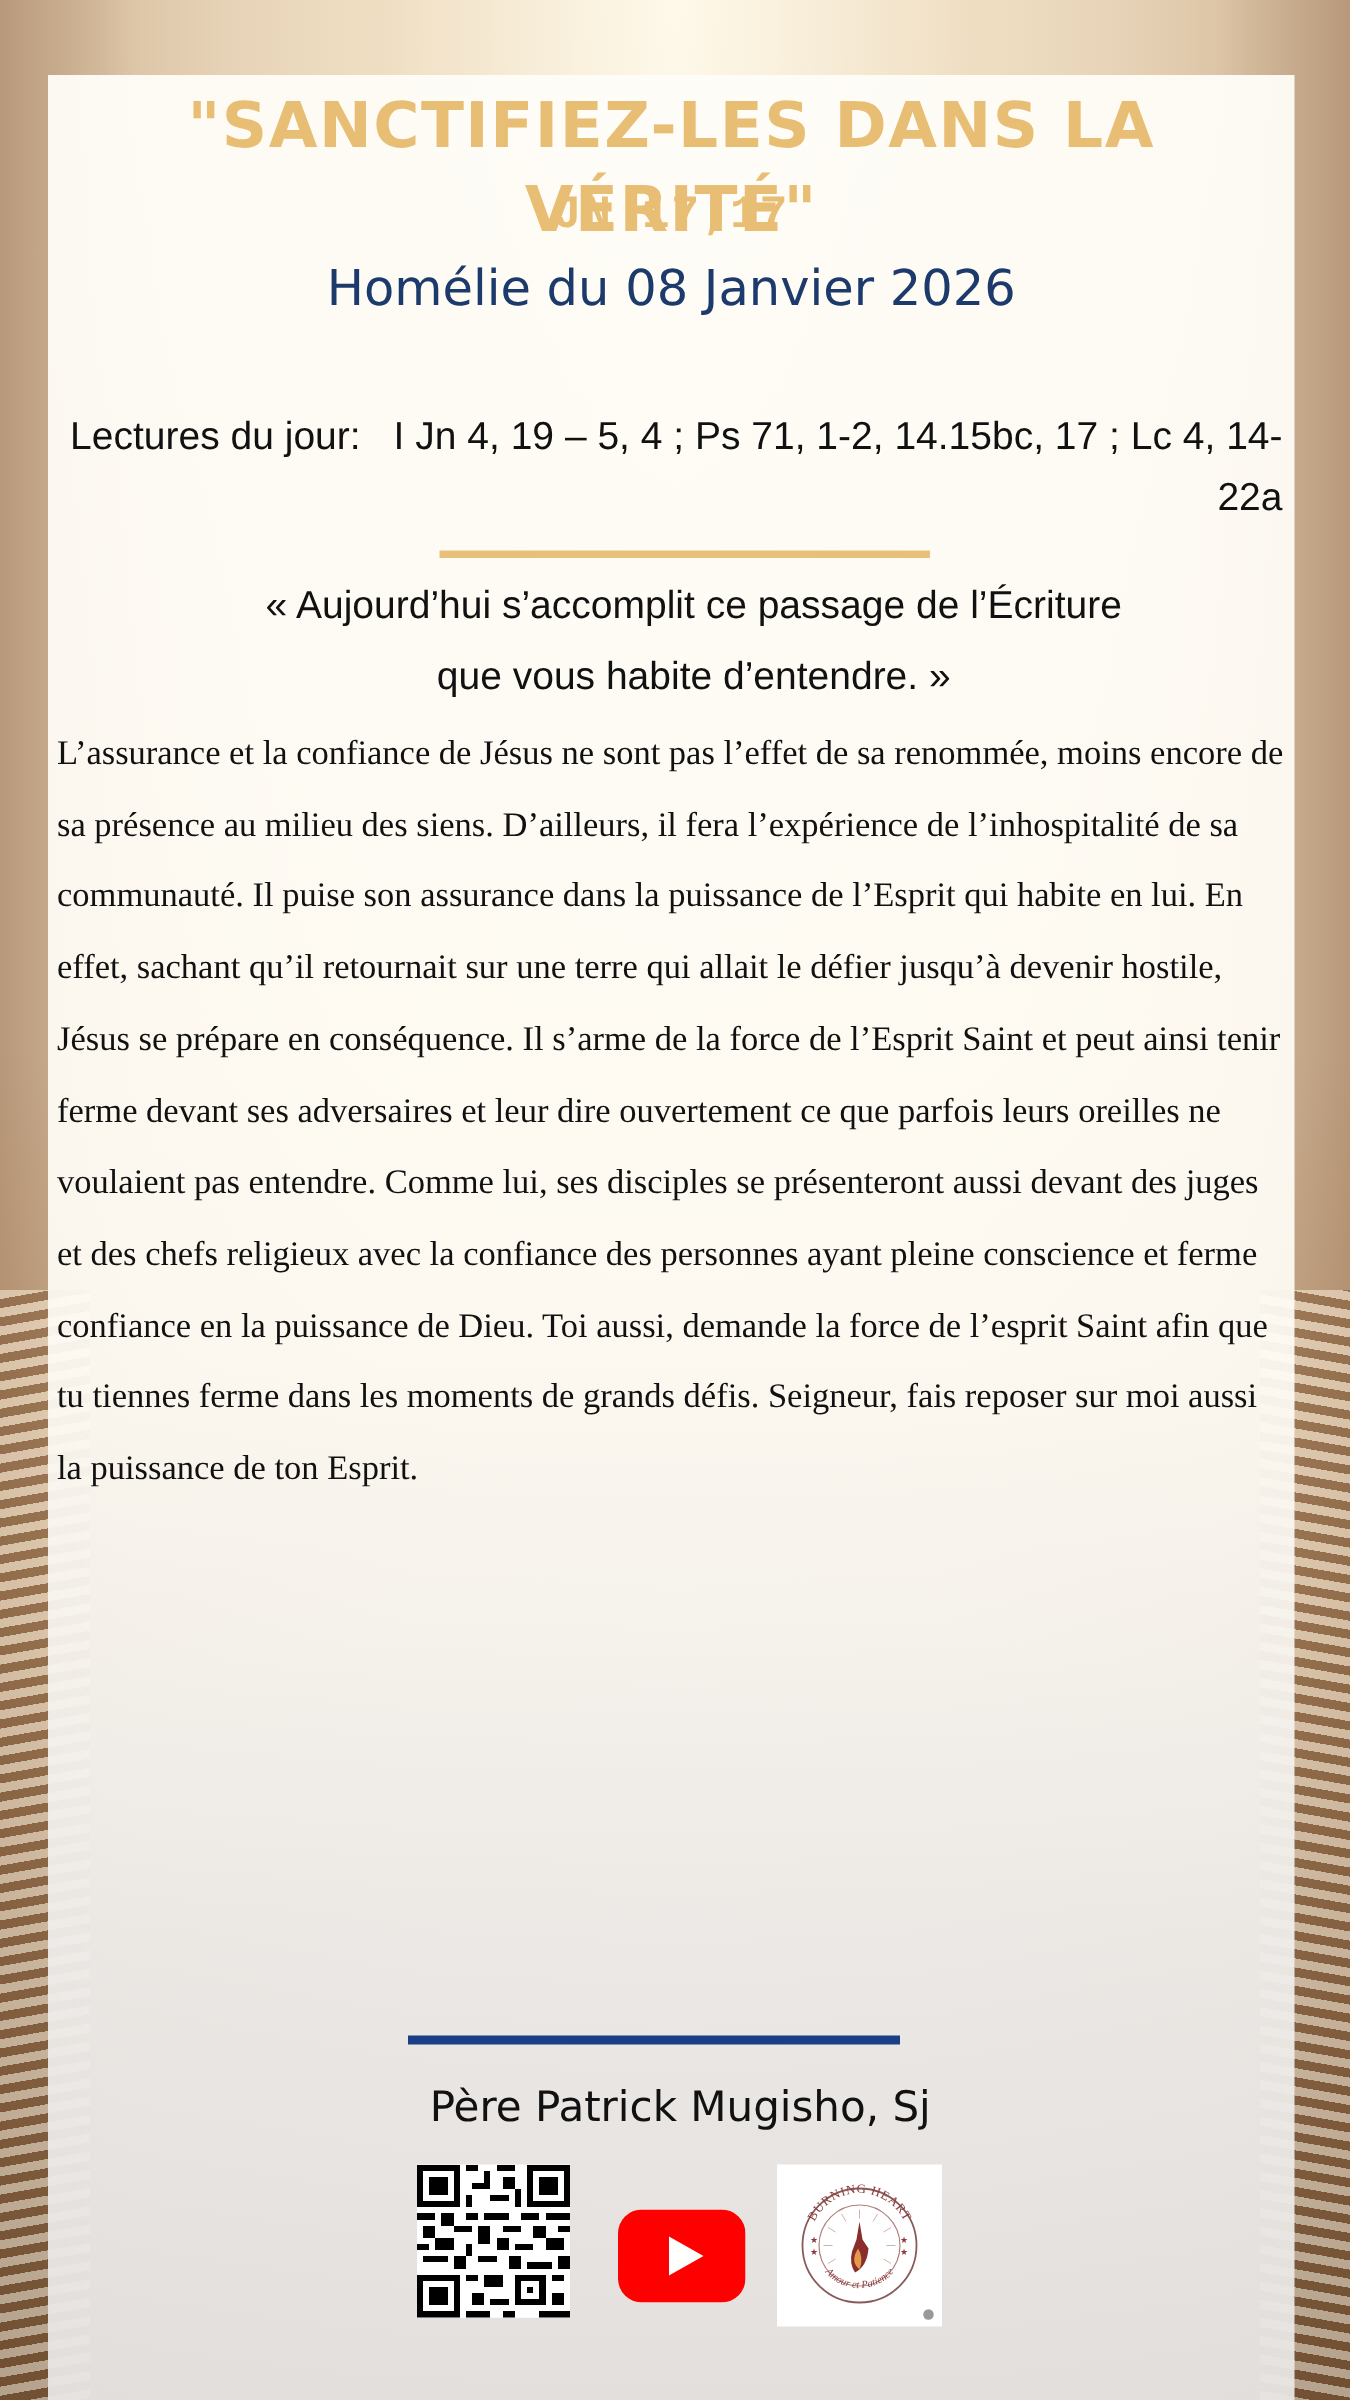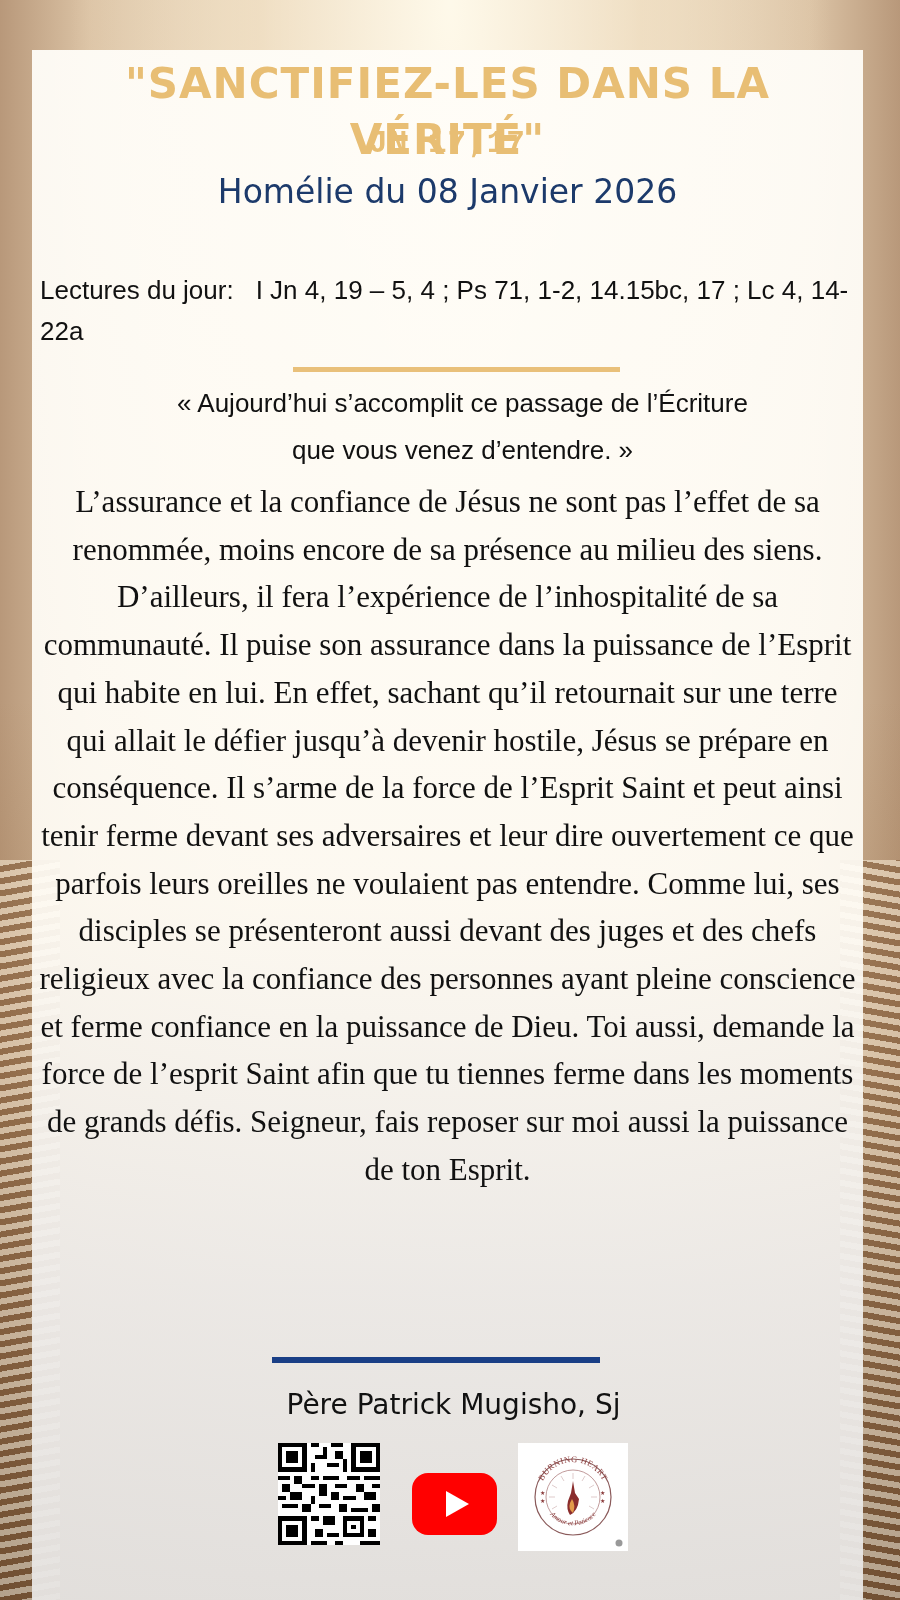--- a/index.html
+++ b/index.html
@@ -32,37 +32,37 @@
       font-family: "DejaVu Sans", sans-serif;
     }
     .title-1 { top: 6px; font-size: 42px; line-height: 56px; }
     .title-2 { top: 66px; font-size: 31px; line-height: 56px; font-family: Liberation Mono, monospace; }
     .subtitle {
       position: absolute; left: 0; right: 0; top: 116px; text-align: center;
       color: #1c3a6b; font-size: 33px; line-height: 52px;
       font-family: "DejaVu Sans", sans-serif;
     }
     .readings {
-      position: absolute; left: 8px; right: 8px; top: 220px; text-align: left;
+      position: absolute; left: 8px; right: 8px; top: 220px; text-align: right;
       color: #111; font-size: 26px; line-height: 41px;
       font-family: "Liberation Sans", sans-serif;
     }
     .readings .label { margin-right: 22px; }
     .divider-gold {
       position: absolute; left: 261px; width: 327px; top: 317px; height: 5px;
       background: #e9c07a;
     }
     .quote {
       position: absolute; left: 30px; right: 0; top: 330px; text-align: center;
       color: #111; font-size: 26px; line-height: 47px;
       font-family: "Liberation Sans", sans-serif;
     }
     .body-text {
-      position: absolute; left: 6px; right: 6px; top: 428px; text-align: center;
-      color: #111; font-size: 31px; line-height: 47.7px;
+      position: absolute; left: 6px; right: 6px; top: 428px; 
+      color: #111; font-size: 23px; line-height: 47.7px;
       font-family: "Liberation Serif", serif;
     }
     .divider-blue {
       position: absolute; left: 240px; width: 328px; top: 1307px; height: 6px;
       background: #1a3f86;
     }
     .author {
       position: absolute; left: 0; right: 0; top: 1335px; text-align: center;
       color: #111; font-size: 28px; line-height: 40px;
       font-family: "DejaVu Sans", sans-serif;
@@ -93,21 +93,21 @@
   <div class="subtitle">Homélie du 08 Janvier 2026</div>
 
   <div class="readings">
     <span class="label">Lectures du jour:</span><span>I Jn 4, 19 – 5, 4 ; Ps 71, 1-2, 14.15bc, 17 ; Lc 4, 14-22a</span>
   </div>
 
   <div class="divider-gold"></div>
 
   <div class="quote">
     <div>« Aujourd’hui s’accomplit ce passage de l’Écriture</div>
-    <div>que vous venez d’entendre. »</div>
+    <div>que vous habite d’entendre. »</div>
   </div>
 
   <div class="body-text">L’assurance et la confiance de Jésus ne sont pas l’effet de sa renommée, moins encore de sa présence au milieu des siens. D’ailleurs, il fera l’expérience de l’inhospitalité de sa communauté. Il puise son assurance dans la puissance de l’Esprit qui habite en lui. En effet, sachant qu’il retournait sur une terre qui allait le défier jusqu’à devenir hostile, Jésus se prépare en conséquence. Il s’arme de la force de l’Esprit Saint et peut ainsi tenir ferme devant ses adversaires et leur dire ouvertement ce que parfois leurs oreilles ne voulaient pas entendre. Comme lui, ses disciples se présenteront aussi devant des juges et des chefs religieux avec la confiance des personnes ayant pleine conscience et ferme confiance en la puissance de Dieu. Toi aussi, demande la force de l’esprit Saint afin que tu tiennes ferme dans les moments de grands défis. Seigneur, fais reposer sur moi aussi la puissance de ton Esprit.</div>
 
   <div class="divider-blue"></div>
 
   <div class="author">Père Patrick Mugisho, Sj</div>
 
   <div class="qr">
     <svg width="102" height="102" viewBox="0 0 25 25" shape-rendering="crispEdges">

